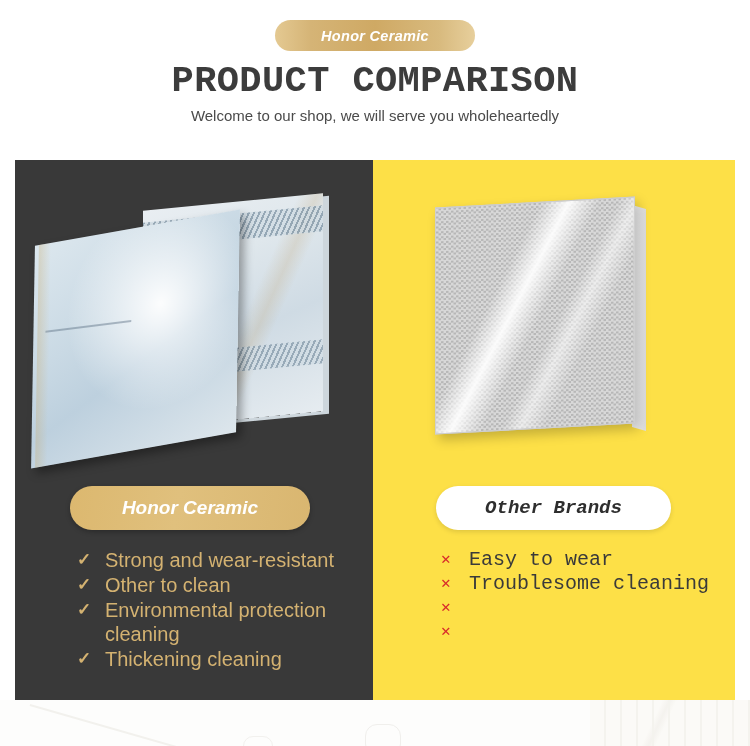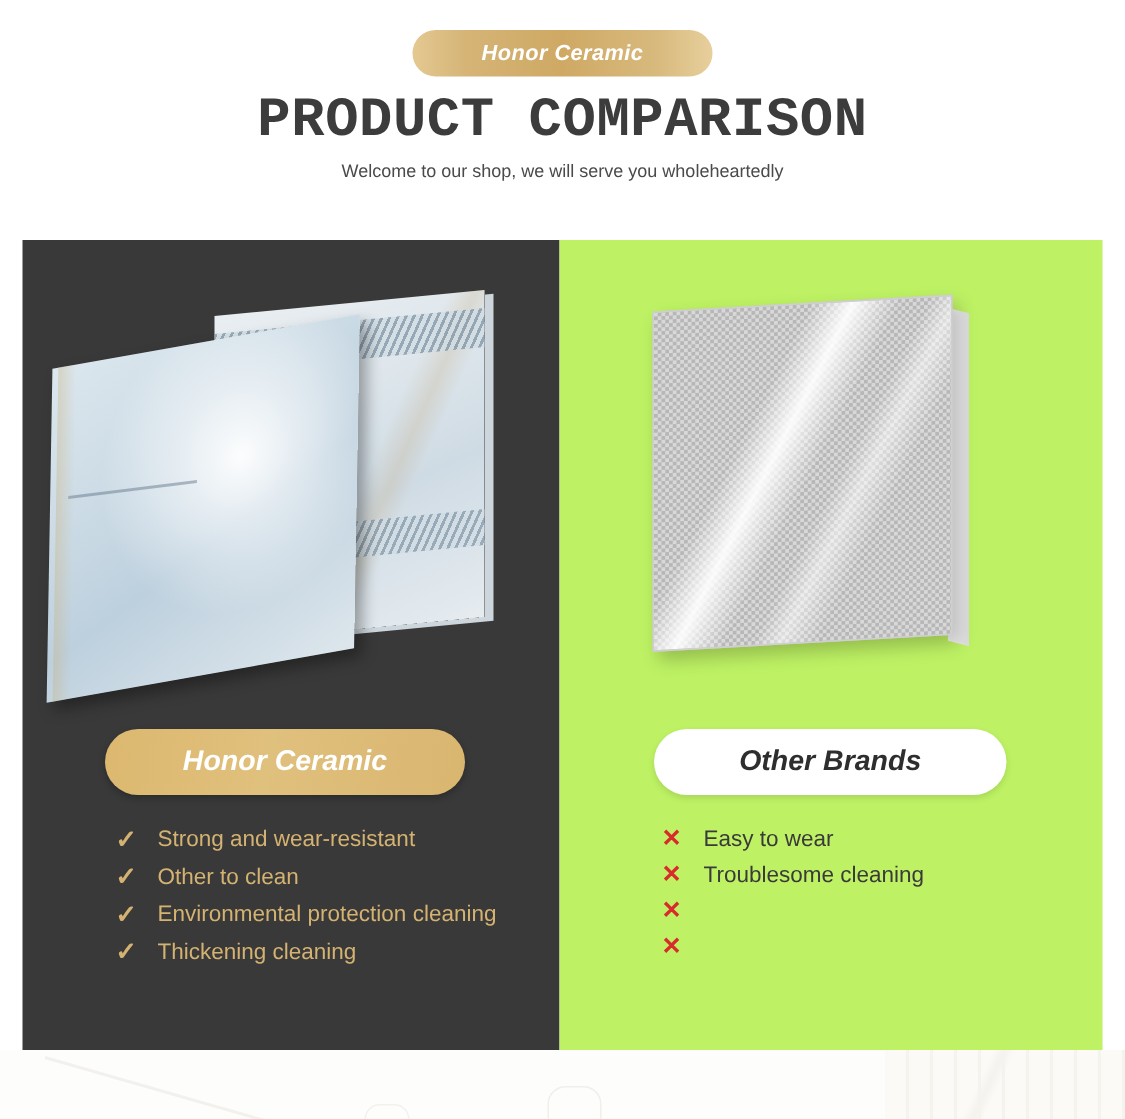--- a/index.html
+++ b/index.html
@@ -49,40 +49,40 @@
     font-size: 37px;
     font-weight: bold;
     color: #3c3c3c;
     letter-spacing: 0.4px;
     font-family: Liberation Mono, monospace;
   }
   .page-sub {
     position: absolute;
     left: 0; top: 107px;
     width: 750px;
-    font-size: 12px;
+    font-size: 15px;
     color: #4a4a4a;
   }
 
   
   .compare {
     position: absolute;
     left: 15px;
     top: 160px;
     width: 720px;
     height: 540px;
     display: flex;
   }
   .panel {
     position: relative;
     height: 540px;
     overflow: hidden;
   }
   .panel-left  { width: 358px; background: #393939; }
-  .panel-right { width: 362px; background: #bef264; }
+  .panel-right { width: 362px; background: #fde047; font-family: Liberation Mono, monospace; }
 
   
   .tile-stage-left {
     position: absolute;
     left: 0; top: 24px;
     width: 358px;
     height: 280px;
   }
   .tile-back {
     position: absolute;
@@ -213,21 +213,21 @@
   .feat-mark {
     width: 28px;
     flex: 0 0 28px;
     font-size: 17px;
     line-height: 24px;
     font-weight: bold;
   }
   .mark-check { color: #d4b271; }
   .mark-cross { color: #d82b2b; font-size: 16px; }
   .feat-text {
-    font-size: 15px;
+    font-size: 20px;
     line-height: 24px;
   }
   .text-gold { color: #d4b271; }
   .text-dark { color: #3a3a3a; text-align: center; }
   .features-right .feat-row { margin-bottom: 0; }
 
   
   .watermark {
     position: absolute;
     left: 0; top: 700px;

